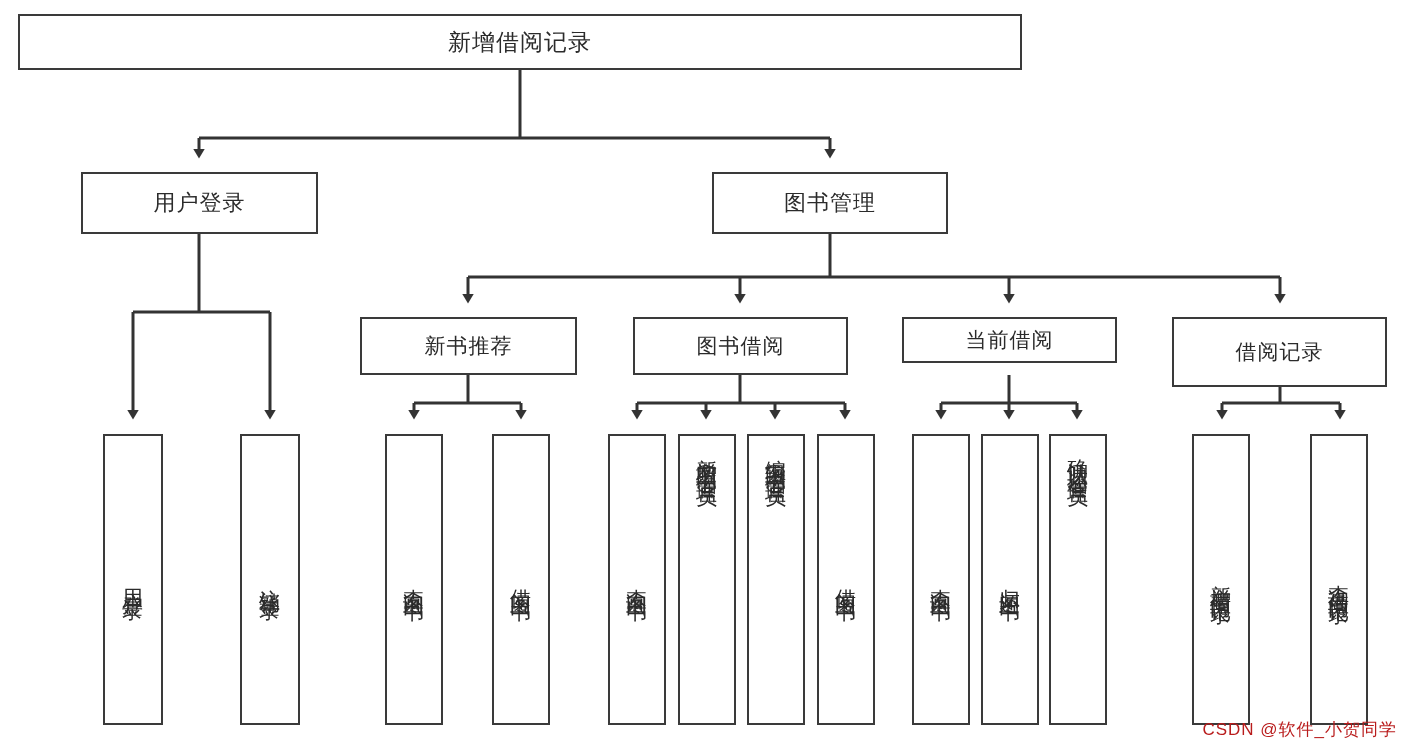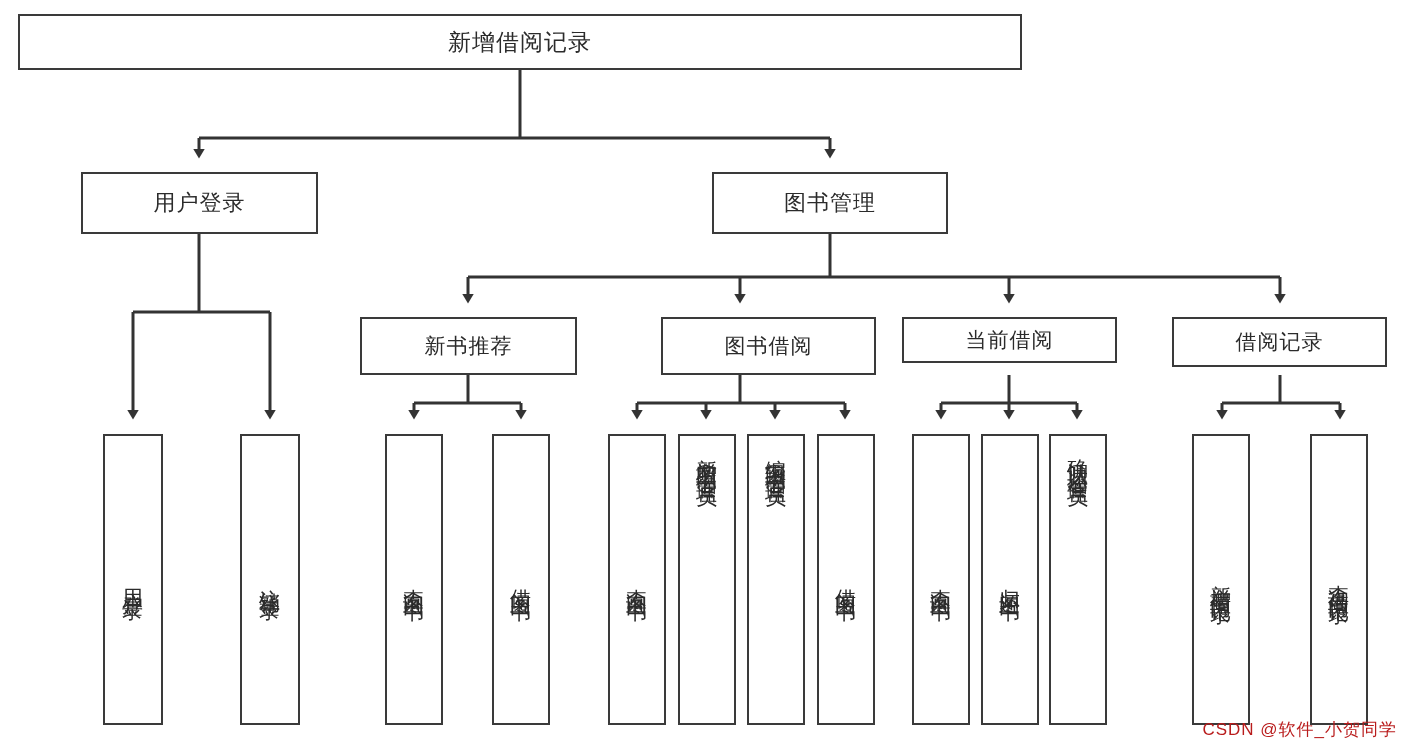--- a/index.html
+++ b/index.html
@@ -127,29 +127,29 @@
   </div>
 
   <div class="node level2" style="left:712px; top:172px; width:236px; height:62px;">
     <span class="hlabel">图书管理</span>
   </div>
 
   <div class="node level3" style="left:360px; top:317px; width:217px; height:58px;">
     <span class="hlabel">新书推荐</span>
   </div>
 
-  <div class="node level3" style="left:633px; top:317px; width:215px; height:58px;margin-left:28px;">
+  <div class="node level3" style="left:633px; top:317px; width:215px; height:58px;">
     <span class="hlabel">图书借阅</span>
   </div>
 
   <div class="node level3" style="left:902px; top:317px; width:215px; height:46px;">
     <span class="hlabel">当前借阅</span>
   </div>
 
-  <div class="node level3" style="left:1172px; top:317px; width:215px; height:50px;">
+  <div class="node level3" style="left:1172px; top:317px; width:215px; height:70px;">
     <span class="hlabel">借阅记录</span>
   </div>
 
   <div class="node leaf mid" style="left:103px; top:434px; width:60px; height:291px;">
     <span class="vlabel">用户登录</span>
   </div>
 
   <div class="node leaf mid" style="left:240px; top:434px; width:60px; height:291px;">
     <span class="vlabel">注销登录</span>
   </div>

